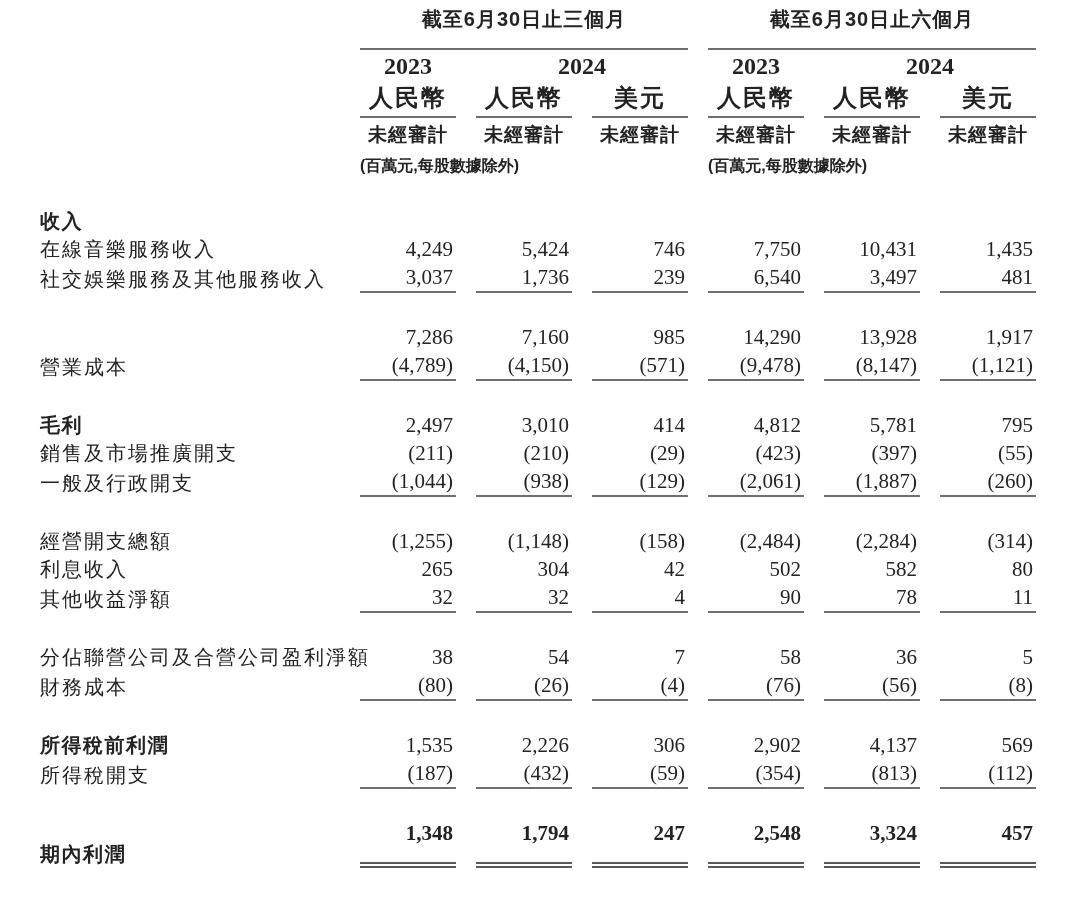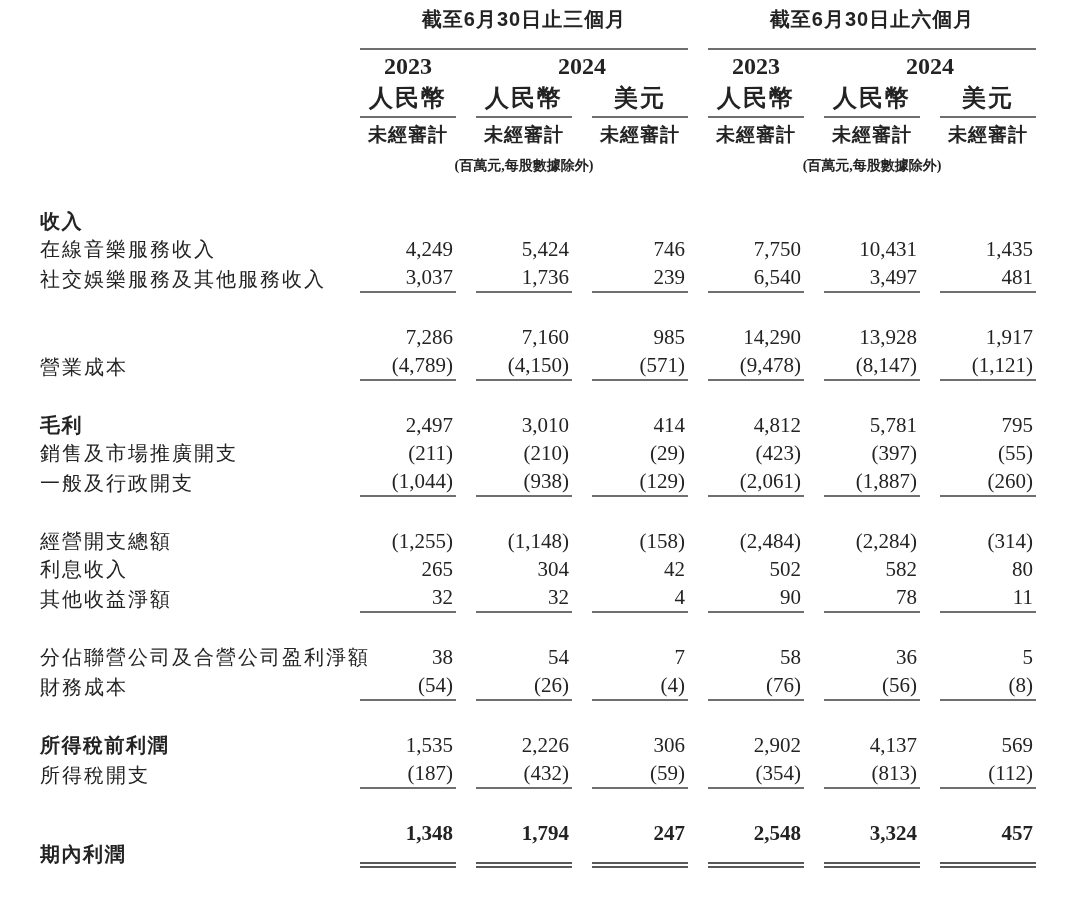--- a/index.html
+++ b/index.html
@@ -54,24 +54,24 @@
   thead td.audit {
     font-family: "Liberation Sans", sans-serif;
     font-weight: 700;
     font-size: 19px;
     letter-spacing: 1px;
     text-align: center;
     line-height: 33px;
     white-space: nowrap;
   }
   thead td.unit {
-    font-family: Liberation Serif, serif;
-    font-weight: 700;
-    font-size: 14px;
-    text-align: center;
+    font-family: Liberation Sans, sans-serif;
+    font-weight: 700;
+    font-size: 16px;
+    text-align: left;
     line-height: 30px;
     white-space: nowrap;
   }
 
   
   tbody td.label {
     font-size: 20px;
     line-height: 28px;
     letter-spacing: 2px;
     white-space: nowrap;
@@ -263,21 +263,21 @@
           <td class="label">分佔聯營公司及合營公司盈利淨額</td>
           <td class="num">38</td>
           <td class="num">54</td>
           <td class="num">7</td>
           <td class="num">58</td>
           <td class="num">36</td>
           <td class="num">5</td>
         </tr>
         <tr>
           <td class="label">財務成本</td>
-          <td class="num rule">(54)</td>
+          <td class="num rule">(80)</td>
           <td class="num rule">(26)</td>
           <td class="num rule">(4)</td>
           <td class="num rule">(76)</td>
           <td class="num rule">(56)</td>
           <td class="num rule">(8)</td>
         </tr>
         <tr class="spacer">
           <td colspan="7" style="height: 30px;"></td>
         </tr>
         <tr>

